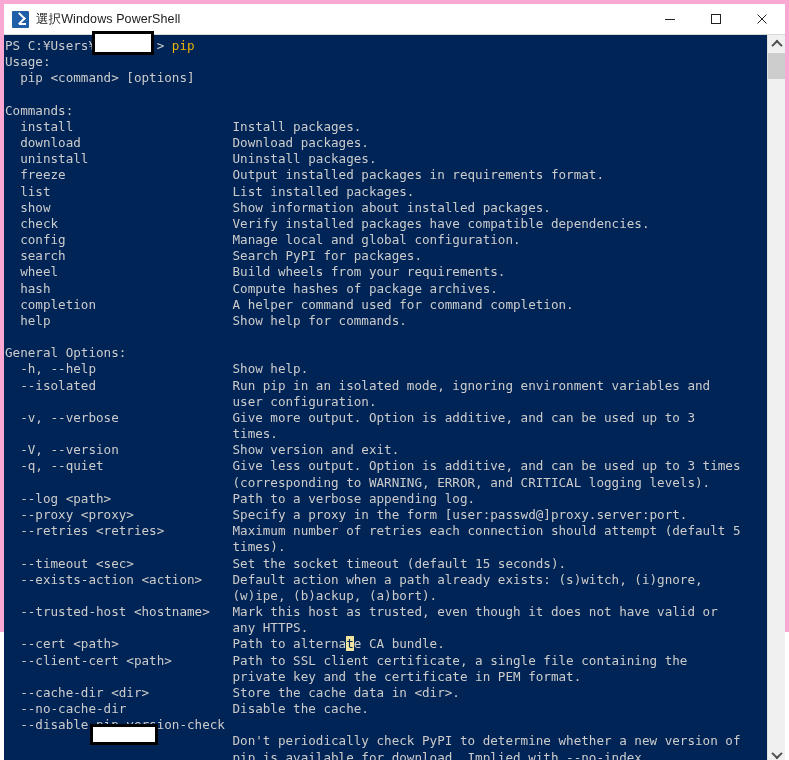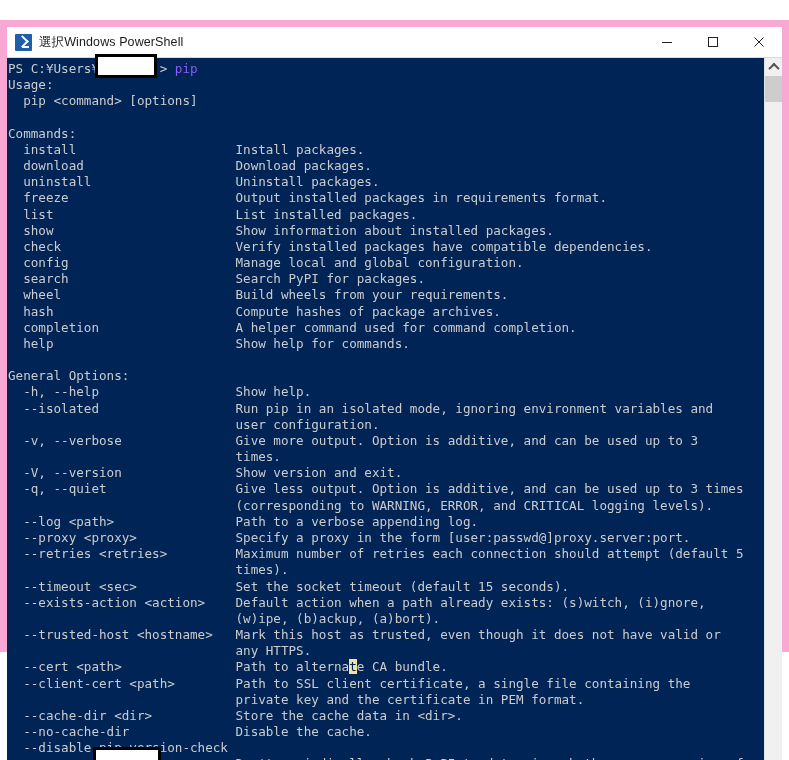--- a/index.html
+++ b/index.html
@@ -13,22 +13,21 @@
     overflow: hidden;
     font-family: "Liberation Sans", sans-serif;
   }
 
   .window {
     position: relative;
     width: 789px;
     height: 632px;
     background: #012456;
     box-sizing: border-box;
-    border: 7px solid #f9a8d4;
-    margin-top: 20px;
+    border: 4px solid #f9a8d4;
   }
 
   
   .titlebar {
     position: absolute;
     top: 0; left: 0; right: 0;
     height: 31px;
     background: #ffffff;
     border-bottom: 1px solid #d9d9d9;
     display: flex;
@@ -104,21 +103,21 @@
   .term pre {
     margin: 0;
     font-family: "DejaVu Sans Mono", "Liberation Mono", monospace;
     font-size: 12.6px;
     line-height: 16.17px;
     color: #cccccc;
     white-space: pre;
     letter-spacing: 0px;
     -webkit-font-smoothing: none;
   }
-  .yellow { color: #8b5cf6; }
+  .yellow { color: #eab308; }
   .ps-text { color: #cccccc; }
 
   
   .caret-hl {
     background: #f0e4a0;
     color: #012456;
   }
 
   
   .redaction {

